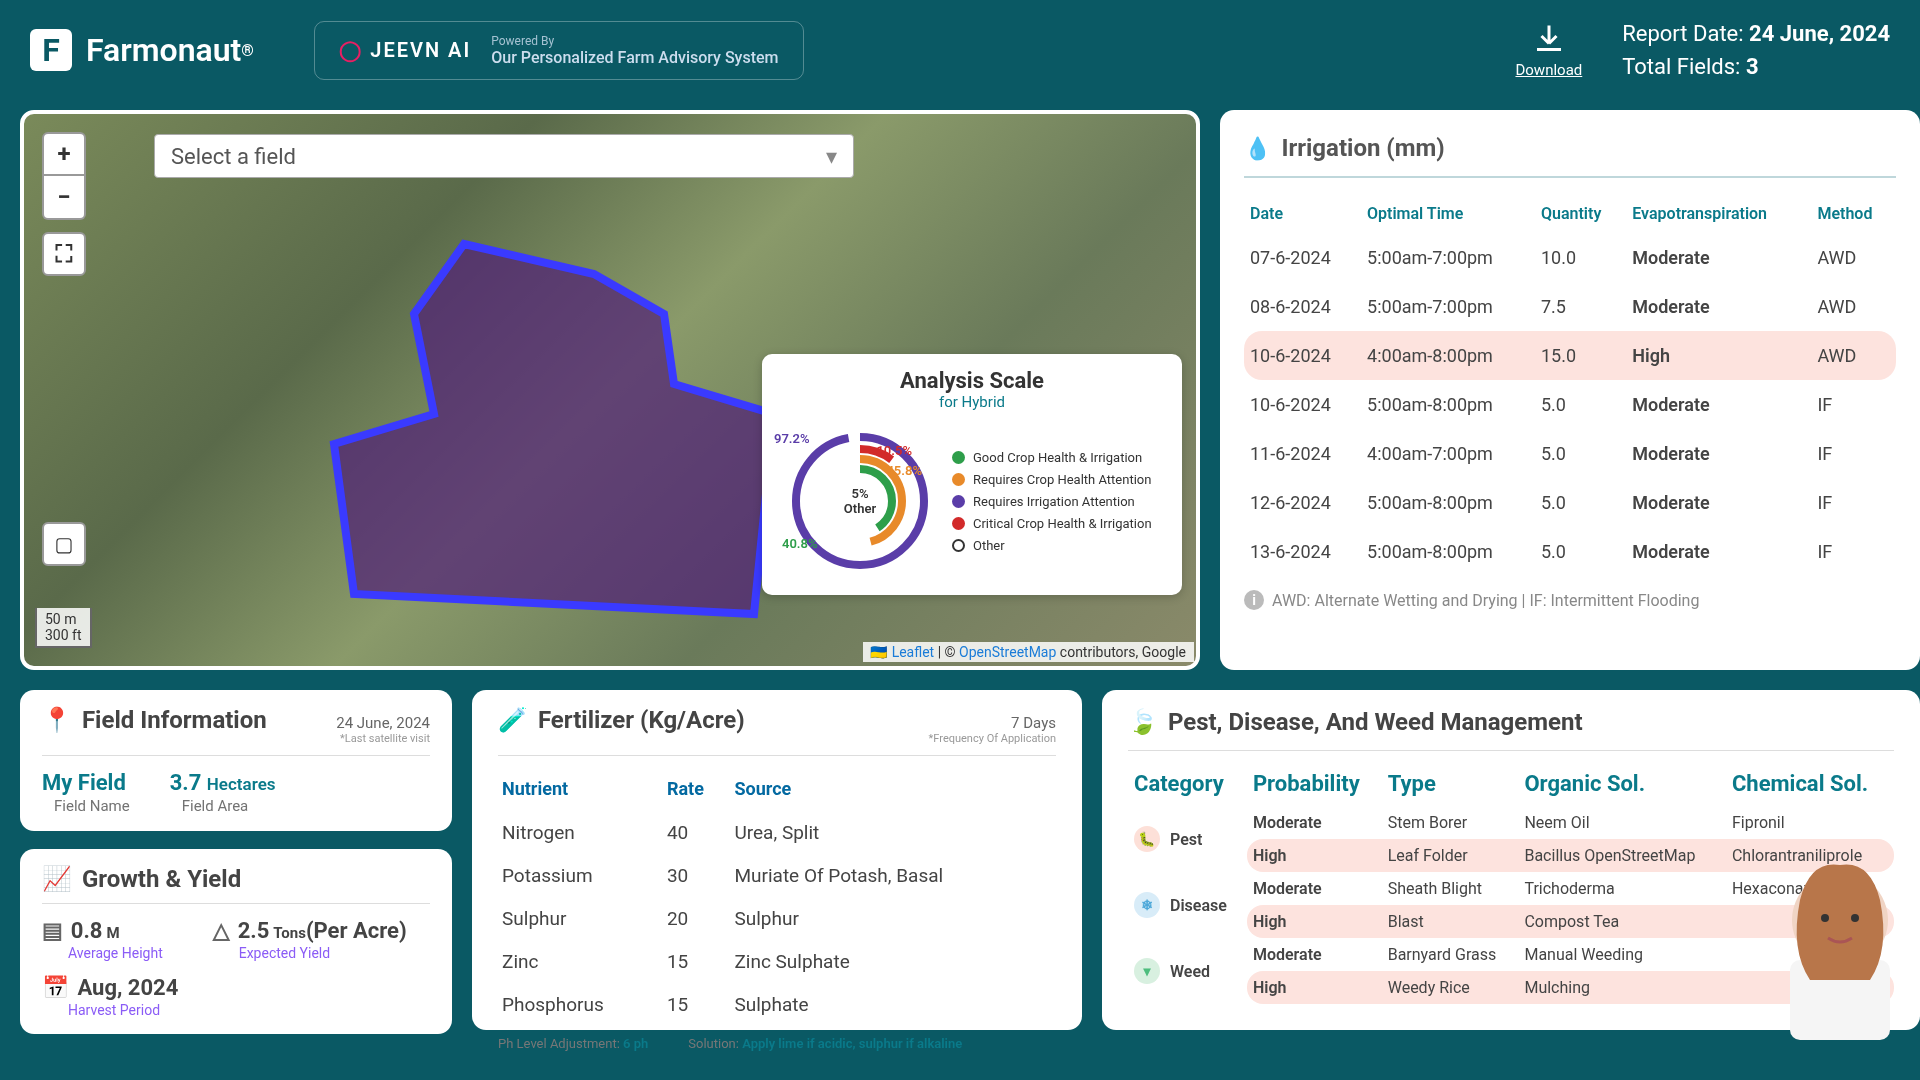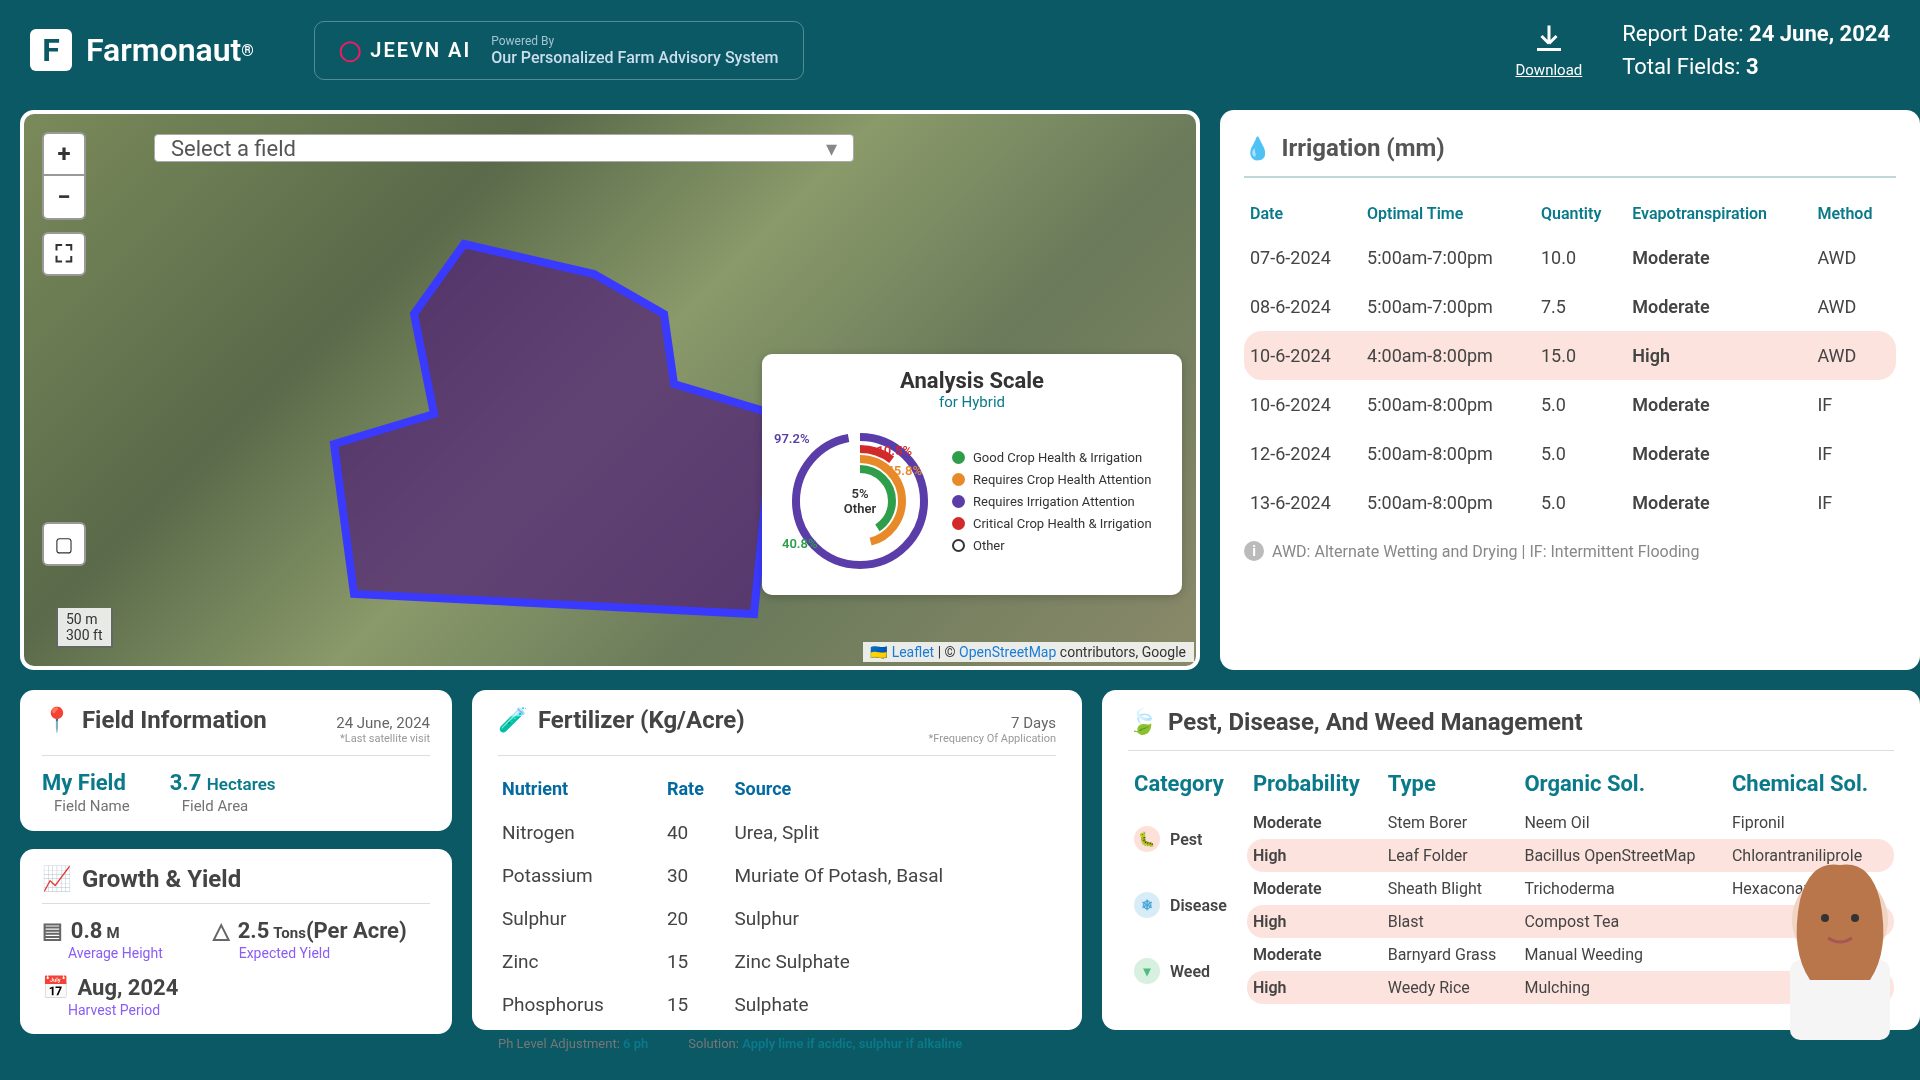--- a/index.html
+++ b/index.html
@@ -104,21 +104,21 @@
   cursor: pointer;
   display: flex; align-items: center; justify-content: center;
 }
 .map-btn:first-child { border-radius: 6px 6px 0 0; }
 .map-btn:nth-child(2) { border-radius: 0 0 6px 6px; border-top: none; }
 .map-btn.single { border-radius: 6px; margin-top: 12px; }
 .field-select {
   position: absolute;
   top: 20px; left: 130px;
   width: 700px;
-  height: 28px;
+  height: 44px;
   background: #fff;
   border: 1px solid #aaa;
   border-radius: 4px;
   display: flex;
   align-items: center;
   padding: 0 16px;
   font-size: 22px;
   color: #555;
   cursor: pointer;
 }
@@ -130,21 +130,21 @@
   width: 44px; height: 44px;
   background: #fff;
   border: 2px solid #999;
   border-radius: 6px;
   cursor: pointer;
   display: flex; align-items: center; justify-content: center;
   font-size: 20px;
 }
 .scale-bar {
   position: absolute;
-  left: 32px; bottom: 18px;
+  left: 11px; bottom: 18px;
   background: rgba(255,255,255,0.85);
   padding: 3px 8px;
   font-size: 14px;
   border: 2px solid #666;
   border-top: none;
 }
 .attribution {
   position: absolute;
   right: 2px; bottom: 4px;
   background: rgba(255,255,255,0.85);
@@ -441,20 +441,27 @@
             <td>AWD</td>
           </tr>
           <tr>
             <td>10-6-2024</td>
             <td>5:00am-8:00pm</td>
             <td>5.0</td>
             <td class="evap-moderate">Moderate</td>
             <td>IF</td>
           </tr>
           <tr>
+            <td>11-6-2024</td>
+            <td>4:00am-7:00pm</td>
+            <td>5.0</td>
+            <td class="evap-moderate">Moderate</td>
+            <td>IF</td>
+          </tr>
+          <tr>
             <td>12-6-2024</td>
             <td>5:00am-8:00pm</td>
             <td>5.0</td>
             <td class="evap-moderate">Moderate</td>
             <td>IF</td>
           </tr>
           <tr>
             <td>13-6-2024</td>
             <td>5:00am-8:00pm</td>
             <td>5.0</td>

